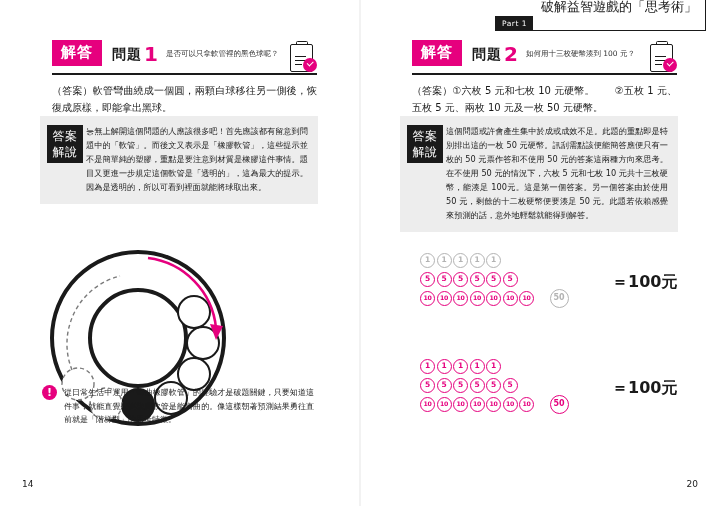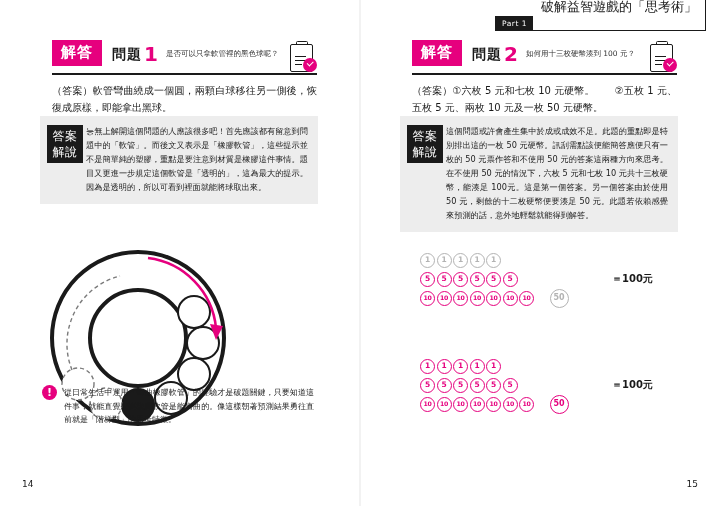--- a/index.html
+++ b/index.html
@@ -109,21 +109,21 @@
   .coin{
     width:15px;height:15px;border-radius:50%;
     border:1.5px solid #e6007e;color:#e6007e;background:#fff;
     font-size:7.5px;font-weight:bold;line-height:12px;text-align:center;
     margin-right:1.5px;box-sizing:border-box;display:inline-block;
   }
   .coin.c10{font-size:6.2px;letter-spacing:-.3px;}
   .coin.grey{border-color:#b3b3b3;color:#b3b3b3;}
   .coin.big{width:19px;height:19px;line-height:16px;font-size:8px;margin-left:14px;}
   .eq{
-    position:absolute;font-size:10px;font-weight:bold;color:#1a1a1a;white-space:nowrap;
+    position:absolute;font-size:16px;font-weight:bold;color:#1a1a1a;white-space:nowrap;
   }
 
   
   .pgnum{position:absolute;bottom:17px;font-size:9px;color:#1a1a1a;}
 </style>
 </head>
 <body>
 
 <div class="page">
 
@@ -266,15 +266,15 @@
         <div class="coin c10">10</div>
         <div class="coin c10">10</div>
         <div class="coin c10">10</div>
         <div class="coin c10">10</div>
         <div class="coin c10">10</div>
         <div class="coin big">50</div>
       </div>
     </div>
   <div class="eq" style="left:612px;top:378px;">＝100元</div>
 
-  <div class="pgnum" style="right:22px;">15</div>
+  <div class="pgnum" style="right:22px;">20</div>
 
 </div>
 
 </body></html>

